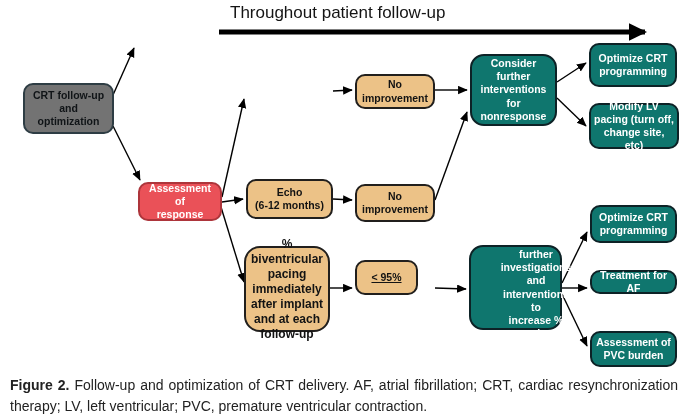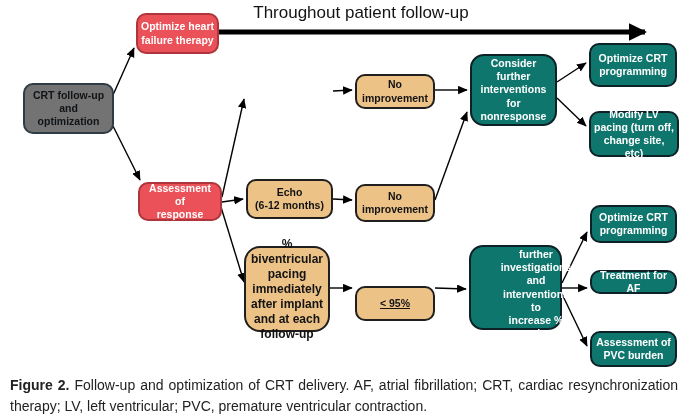--- a/index.html
+++ b/index.html
@@ -24,32 +24,32 @@
 
   
   #n-crt   { left:23px;  top:83px;  width:91px; height:51px; }
   #n-ohf   { left:136px; top:13px;  width:83px; height:41px; }
   #n-asr   { left:138px; top:182px; width:84px; height:39px; }
   #n-func  { left:245px; top:65px;  width:88px; height:50px; }
   #n-echo  { left:246px; top:179px; width:87px; height:40px; }
   #n-biv   { left:244px; top:246px; width:86px; height:86px; font-size:12px; }
   #n-noi1  { left:355px; top:74px;  width:80px; height:35px; }
   #n-noi2  { left:355px; top:184px; width:80px; height:38px; }
-  #n-lt95  { left:355px; top:286px; width:80px; height:35px;text-decoration:underline; }
+  #n-lt95  { left:355px; top:260px; width:63px; height:35px;text-decoration:underline; }
   #n-cint  { left:470px; top:54px;  width:87px; height:72px; }
   #n-cinv  { left:469px; top:245px; width:93px; height:85px;padding-left:44px; }
   #n-ocrt1 { left:589px; top:43px;  width:88px; height:44px; }
-  #n-mlv   { left:589px; top:103px; width:90px; height:46px;margin-top:8px; }
+  #n-mlv   { left:589px; top:103px; width:90px; height:46px; }
   #n-ocrt2 { left:590px; top:205px; width:87px; height:38px; }
   #n-taf   { left:590px; top:270px; width:87px; height:24px; }
   #n-pvc   { left:590px; top:331px; width:87px; height:36px; }
 
   #banner-title {
     position:absolute; left:230px; top:3px; width:262px;
-    text-align:center; font-size:17px; font-weight:normal; color:#141414;
+    text-align:left; font-size:17px; font-weight:normal; color:#141414;
   }
   #arrow-layer { position:absolute; left:0; top:0; }
 
   #caption {
     position:absolute; left:10px; top:361px; width:668px;
     font-size:14px; line-height:1.5; color:#222;
     text-align:justify;
   }
   #caption .cap-label { font-weight:bold; }
 </style>
@@ -86,22 +86,20 @@
       <line x1="562" y1="283" x2="587" y2="232" marker-end="url(#ah)"></line>
       <line x1="562" y1="288" x2="587" y2="288" marker-end="url(#ah)"></line>
       <line x1="562" y1="294" x2="587" y2="346" marker-end="url(#ah)"></line>
     </g>
     <line x1="219" y1="32" x2="645" y2="32" stroke="#000" stroke-width="5" marker-end="url(#ahBig)"></line>
   </svg>
 
   <div id="n-crt" class="node gray">CRT follow-up
 and
 optimization</div>
-  <div id="n-ohf" class="node red">Optimize heart
-failure therapy</div>
   <div id="n-asr" class="node red">Assessment of
 response</div>
   <div id="n-echo" class="node tan">Echo
 (6-12 months)</div>
   <div id="n-biv" class="node tan r16">% biventricular
 pacing
 immediately
 after implant
 and at each
 follow-up</div>

